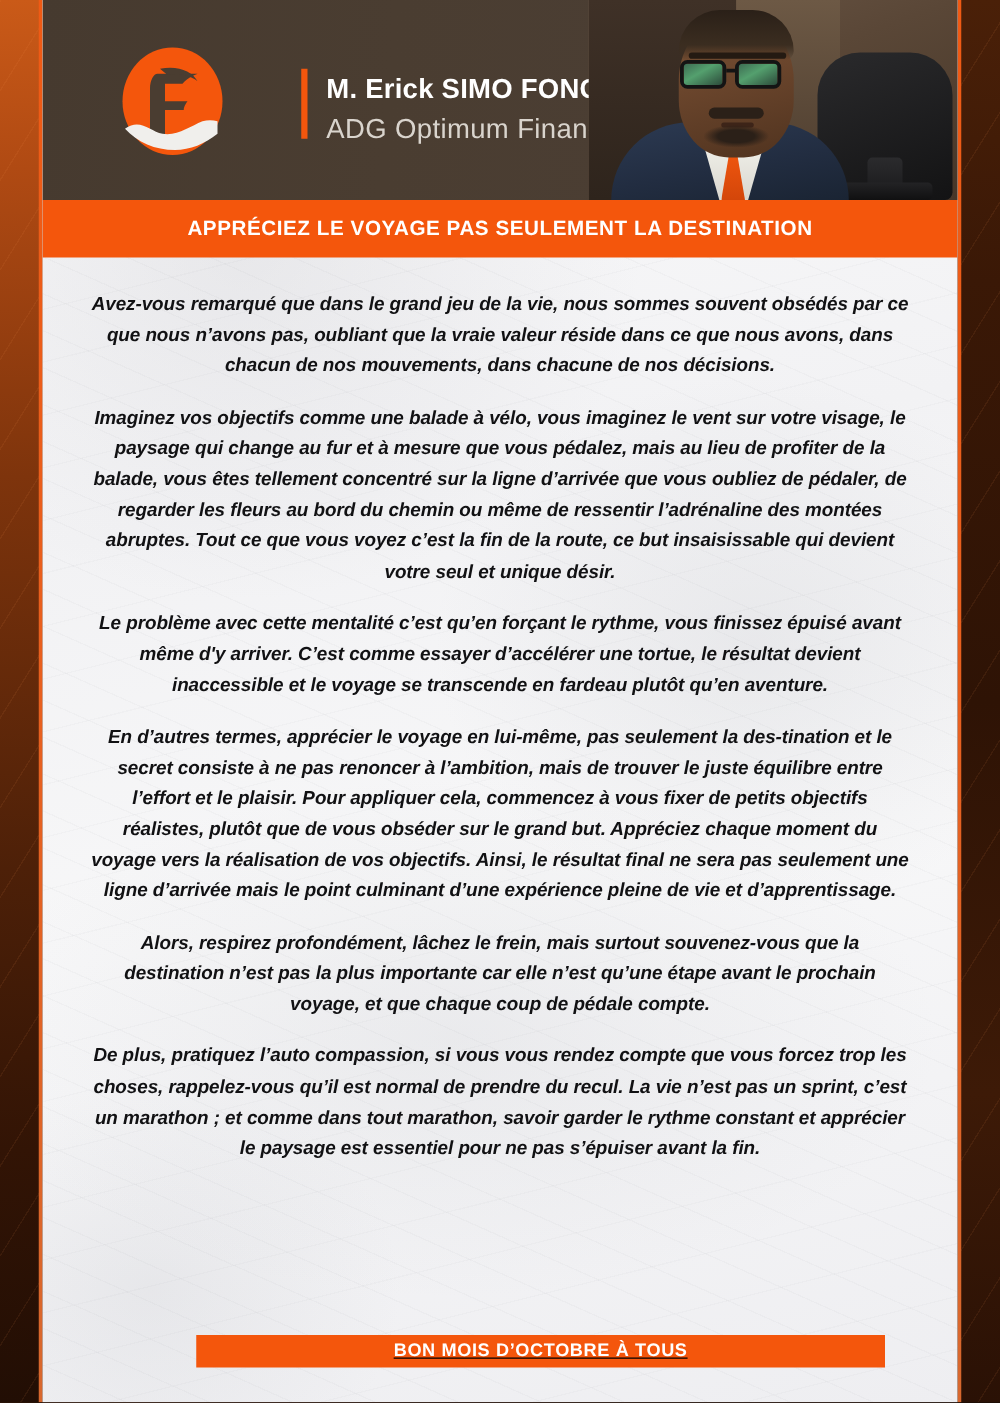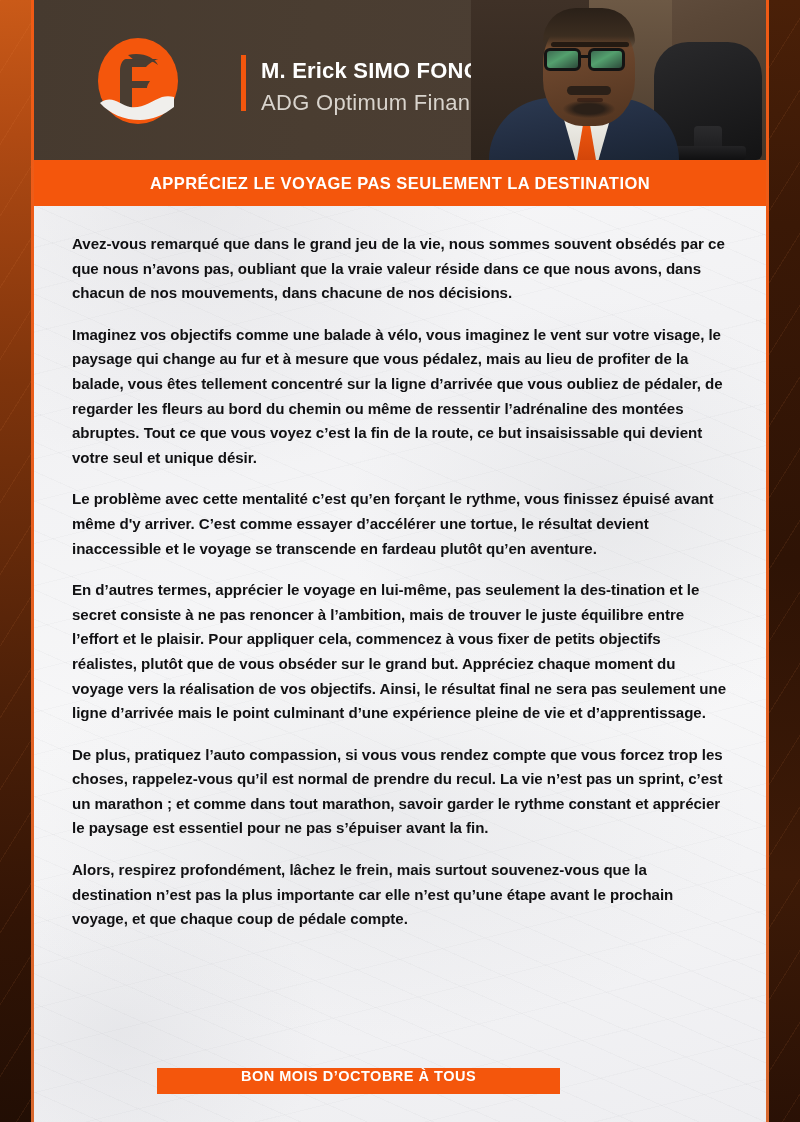--- a/index.html
+++ b/index.html
@@ -225,39 +225,41 @@
 
   
   .body-wrap {
     position: relative;
     padding: 26px 38px 0 38px;
     z-index: 2;
   }
   .para {
     font-size: 15.1px;
     line-height: 24.6px;
+    font-style: italic;
     font-weight: bold;
     color: #111113;
-    text-align: left;
+    text-align: center;
     margin-bottom: 17px;
     letter-spacing: -0.05px;
   }
 
   
   .footer-band {
     position: absolute;
     left: 123px;
     top: 1068px;
-    width: 403px;
+    width: 551px;
     height: 26px;
     background: #f4560c;
     display: flex;
-    align-items: flex-start;
+    align-items: center;
     justify-content: center;
     z-index: 3;
+    text-decoration: underline;
   }
   .footer-band-text {
     font-size: 14.5px;
     font-weight: bold;
     color: #ffffff;
     letter-spacing: 0.5px;
     white-space: nowrap;
   }
 </style>
 </head>
@@ -317,22 +319,22 @@
 
     <div class="title-band">
       <span class="title-band-text">APPRÉCIEZ LE VOYAGE PAS SEULEMENT LA DESTINATION</span>
     </div>
 
     <div class="body-wrap">
       <p class="para">Avez-vous remarqué que dans le grand jeu de la vie, nous sommes souvent obsédés par ce que nous n’avons pas, oubliant que la vraie valeur réside dans ce que nous avons, dans chacun de nos mouvements, dans chacune de nos décisions.</p>
       <p class="para">Imaginez vos objectifs comme une balade à vélo, vous imaginez le vent sur votre visage, le paysage qui change au fur et à mesure que vous pédalez, mais au lieu de profiter de la balade, vous êtes tellement concentré sur la ligne d’arrivée que vous oubliez de pédaler, de regarder les fleurs au bord du chemin ou même de ressentir l’adrénaline des montées abruptes. Tout ce que vous voyez c’est la fin de la route, ce but insaisissable qui devient votre seul et unique désir.</p>
       <p class="para">Le problème avec cette mentalité c’est qu’en forçant le rythme, vous finissez épuisé avant même d'y arriver. C’est comme essayer d’accélérer une tortue, le résultat devient inaccessible et le voyage se transcende en fardeau plutôt qu’en aventure.</p>
       <p class="para">En d’autres termes, apprécier le voyage en lui-même, pas seulement la des-tination et le secret consiste à ne pas renoncer à l’ambition, mais de trouver le juste équilibre entre l’effort et le plaisir. Pour appliquer cela, commencez à vous fixer de petits objectifs réalistes, plutôt que de vous obséder sur le grand but. Appréciez chaque moment du voyage vers la réalisation de vos objectifs. Ainsi, le résultat final ne sera pas seulement une ligne d’arrivée mais le point culminant d’une expérience pleine de vie et d’apprentissage.</p>
+      <p class="para">Alors, respirez profondément, lâchez le frein, mais surtout souvenez-vous que la destination n’est pas la plus importante car elle n’est qu’une étape avant le prochain voyage, et que chaque coup de pédale compte.</p>
       <p class="para">De plus, pratiquez l’auto compassion, si vous vous rendez compte que vous forcez trop les choses, rappelez-vous qu’il est normal de prendre du recul. La vie n’est pas un sprint, c’est un marathon ; et comme dans tout marathon, savoir garder le rythme constant et apprécier le paysage est essentiel pour ne pas s’épuiser avant la fin.</p>
-      <p class="para">Alors, respirez profondément, lâchez le frein, mais surtout souvenez-vous que la destination n’est pas la plus importante car elle n’est qu’une étape avant le prochain voyage, et que chaque coup de pédale compte.</p>
     </div>
 
     <div class="footer-band">
       <span class="footer-band-text">BON MOIS D’OCTOBRE À TOUS</span>
     </div>
 
   </div>
 </div>
 
 </body></html>

